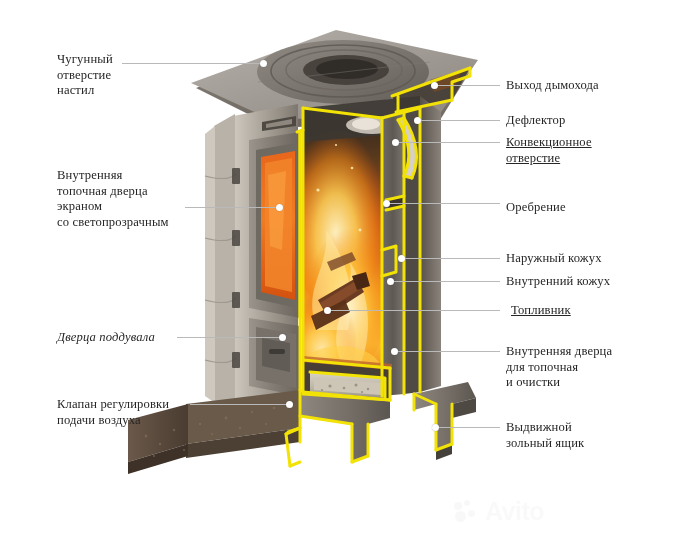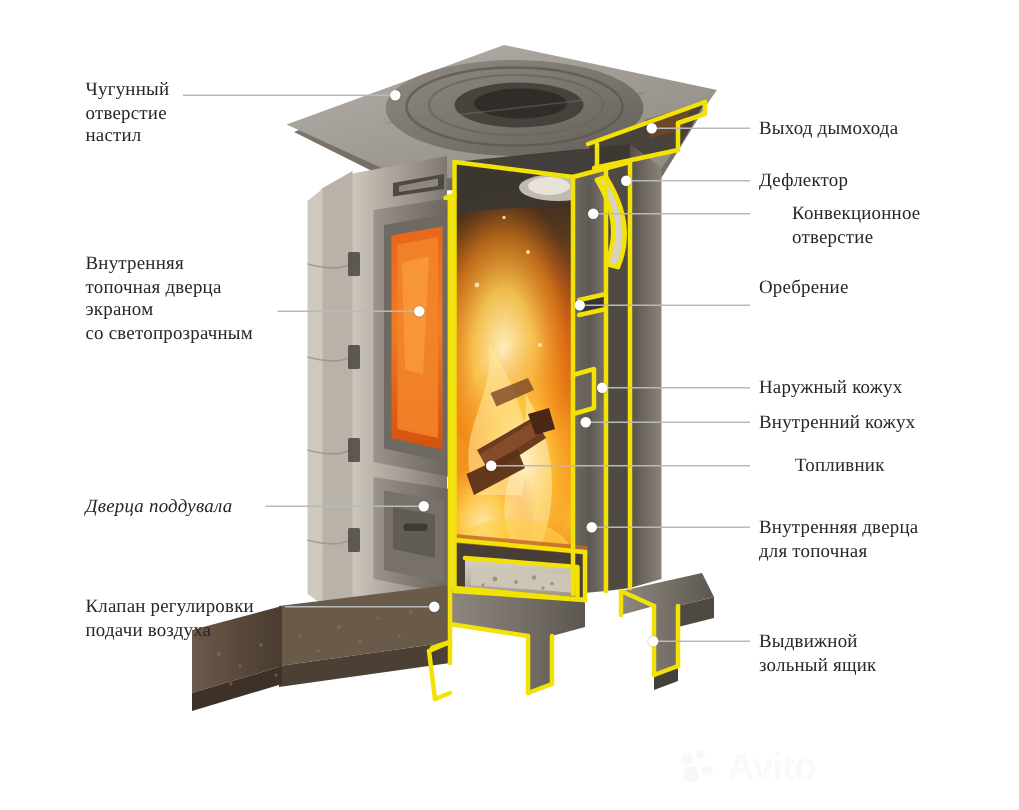--- a/index.html
+++ b/index.html
@@ -368,26 +368,26 @@
 
   <div id="labels-left">
       <div class="label left" style="left: 57px; top: 52px;"><div>Чугунный</div><div>отверстие</div><div>настил</div></div>
       <div class="label left" style="left: 57px; top: 168px;"><div>Внутренняя</div><div>топочная дверца</div><div>экраном</div><div>со светопрозрачным</div></div>
       <div class="label left" style="left: 57px; top: 330px; font-style: italic;"><div>Дверца поддувала</div></div>
       <div class="label left" style="left: 57px; top: 397px;"><div>Клапан регулировки</div><div>подачи воздуха</div></div>
     </div>
   <div id="labels-right">
       <div class="label right" style="left: 506px; top: 78px;"><div>Выход дымохода</div></div>
       <div class="label right" style="left: 506px; top: 113px;"><div>Дефлектор</div></div>
-      <div class="label right" style="left: 528px; top: 135px;"><div>Конвекционное</div><div>отверстие</div></div>
-      <div class="label right" style="left: 506px; top: 184px;"><div>Оребрение</div></div>
+      <div class="label right" style="left: 506px; top: 135px; text-decoration: underline;"><div>Конвекционное</div><div>отверстие</div></div>
+      <div class="label right" style="left: 506px; top: 200px;"><div>Оребрение</div></div>
       <div class="label right" style="left: 506px; top: 251px;"><div>Наружный кожух</div></div>
       <div class="label right" style="left: 506px; top: 274px;"><div>Внутренний кожух</div></div>
-      <div class="label right" style="left: 530px; top: 303px;"><div>Топливник</div></div>
-      <div class="label right" style="left: 506px; top: 344px;"><div>Внутренняя дверца</div><div>для топочная</div></div>
+      <div class="label right" style="left: 511px; top: 303px; text-decoration: underline;"><div>Топливник</div></div>
+      <div class="label right" style="left: 506px; top: 344px;"><div>Внутренняя дверца</div><div>для топочная</div><div>и очистки</div></div>
       <div class="label right" style="left: 506px; top: 420px;"><div>Выдвижной</div><div>зольный ящик</div></div>
     </div>
 
   <div id="watermark">
     <span id="wm-mark">
       <i></i>
         <i></i>
         <i></i>
         <i></i>
     </span>

